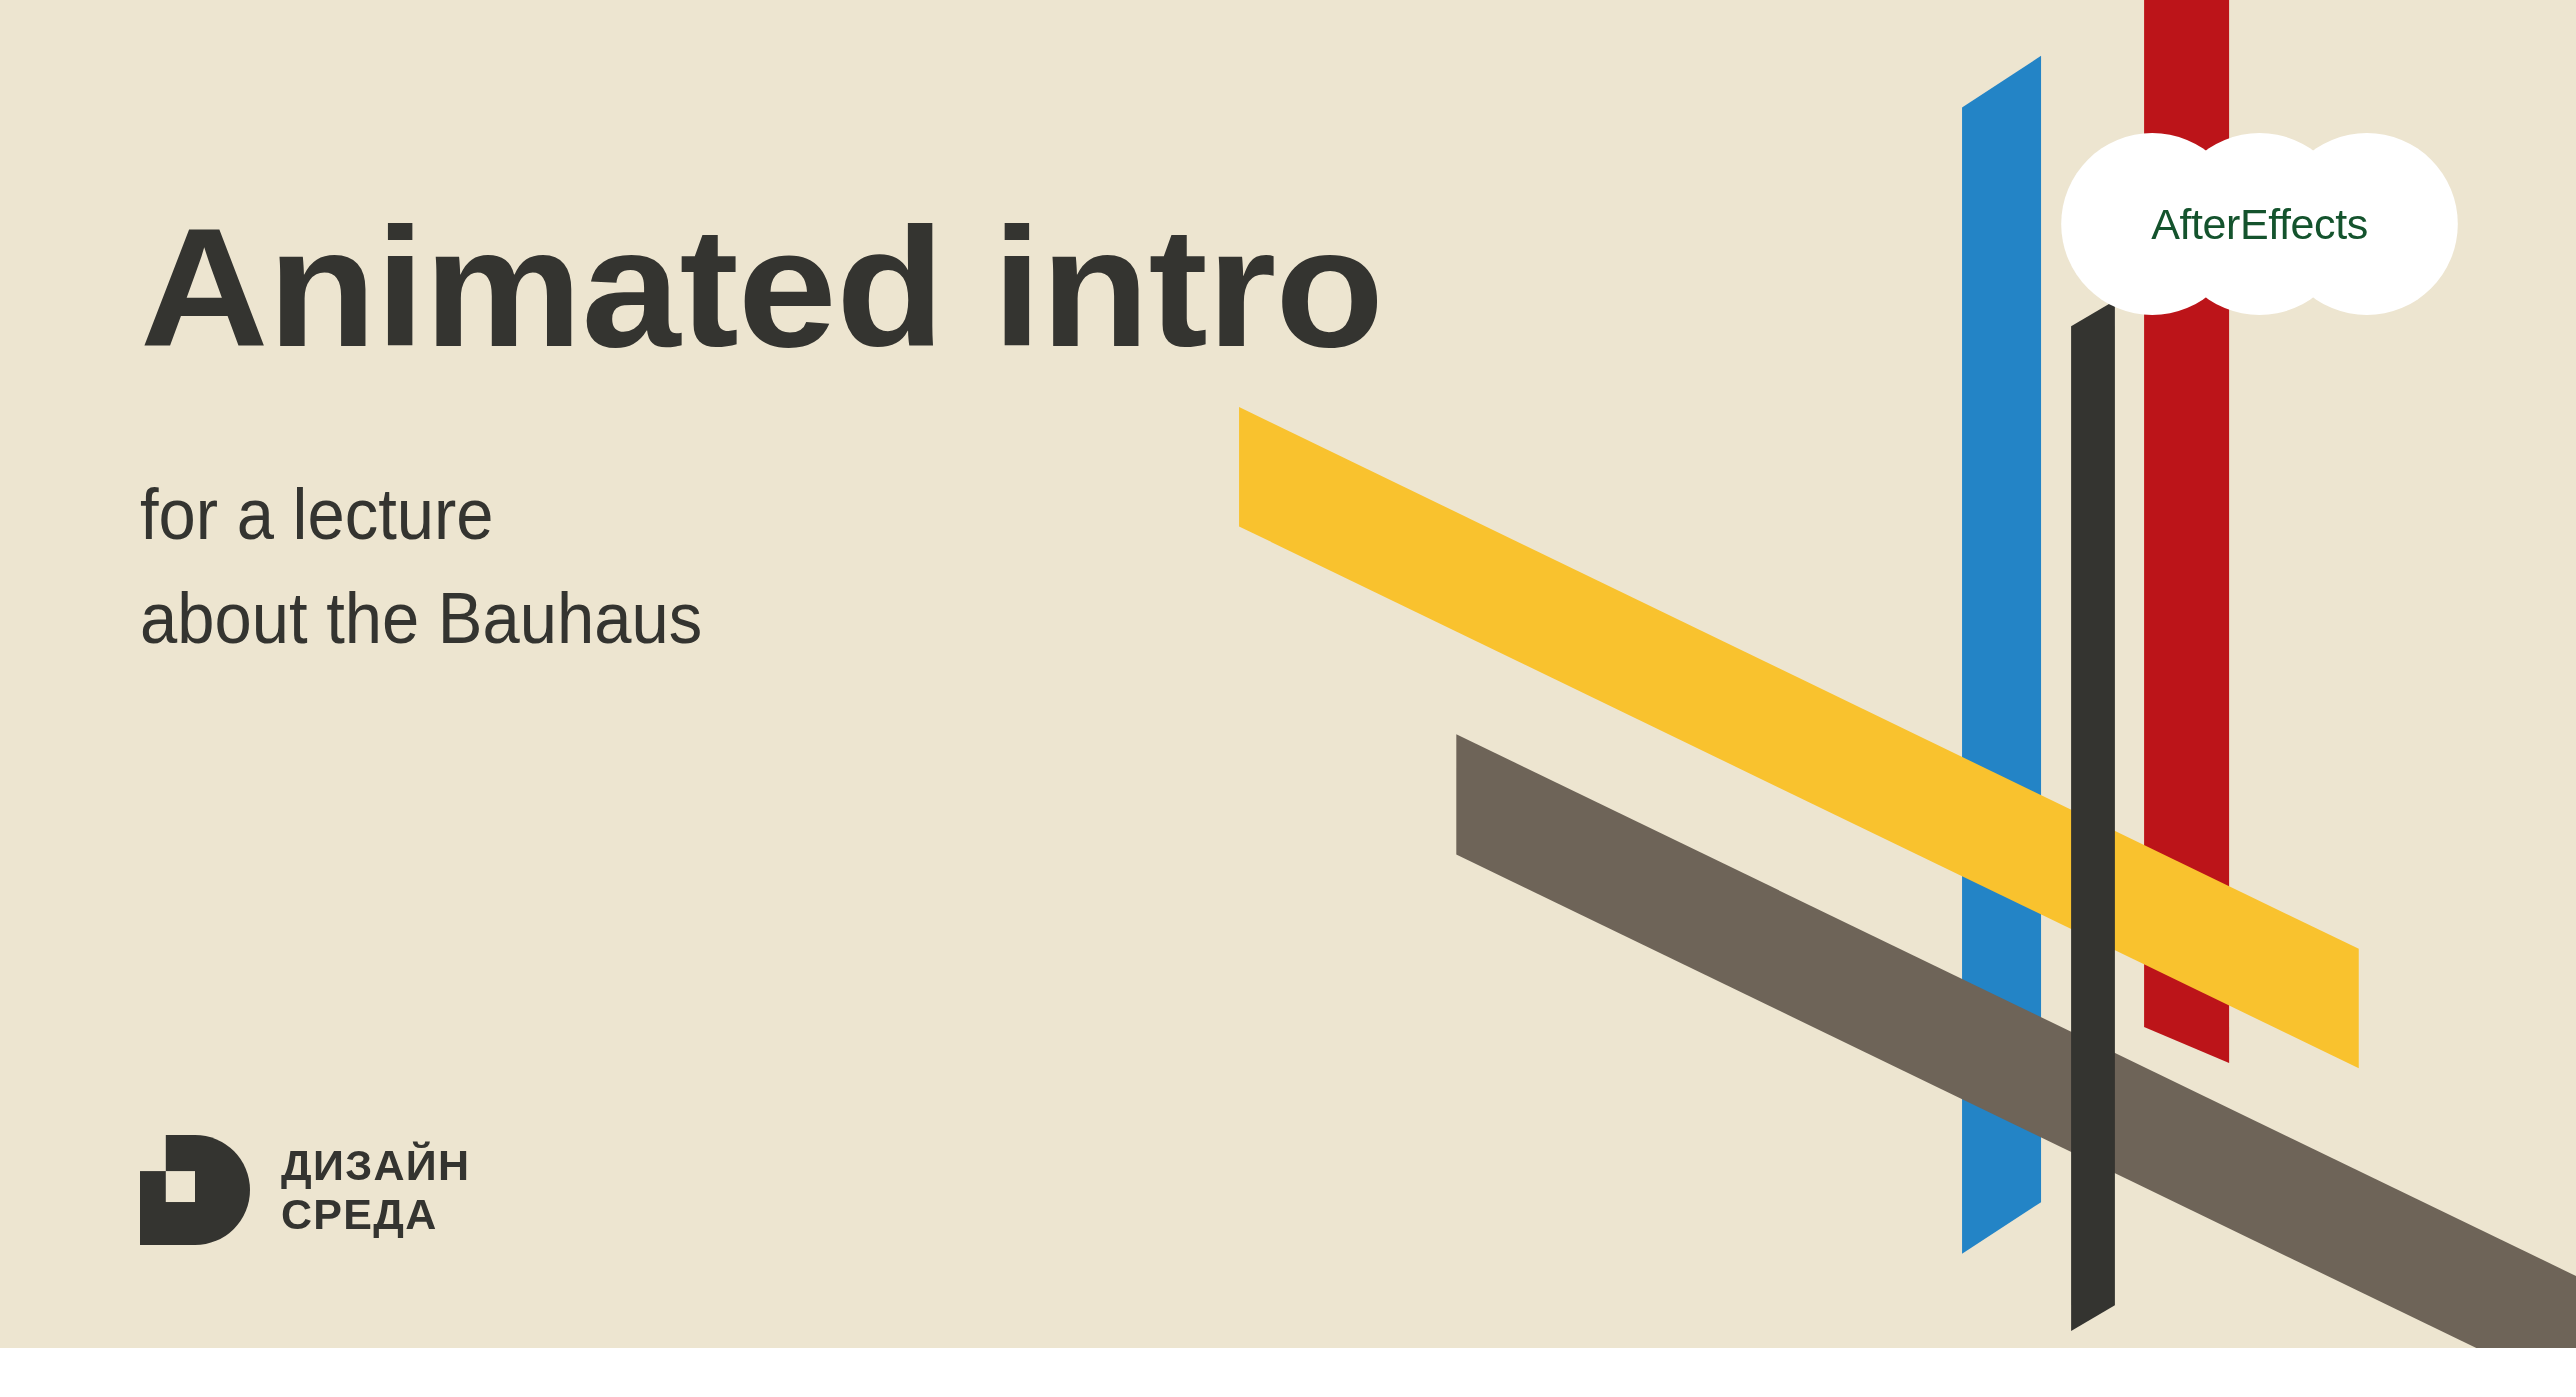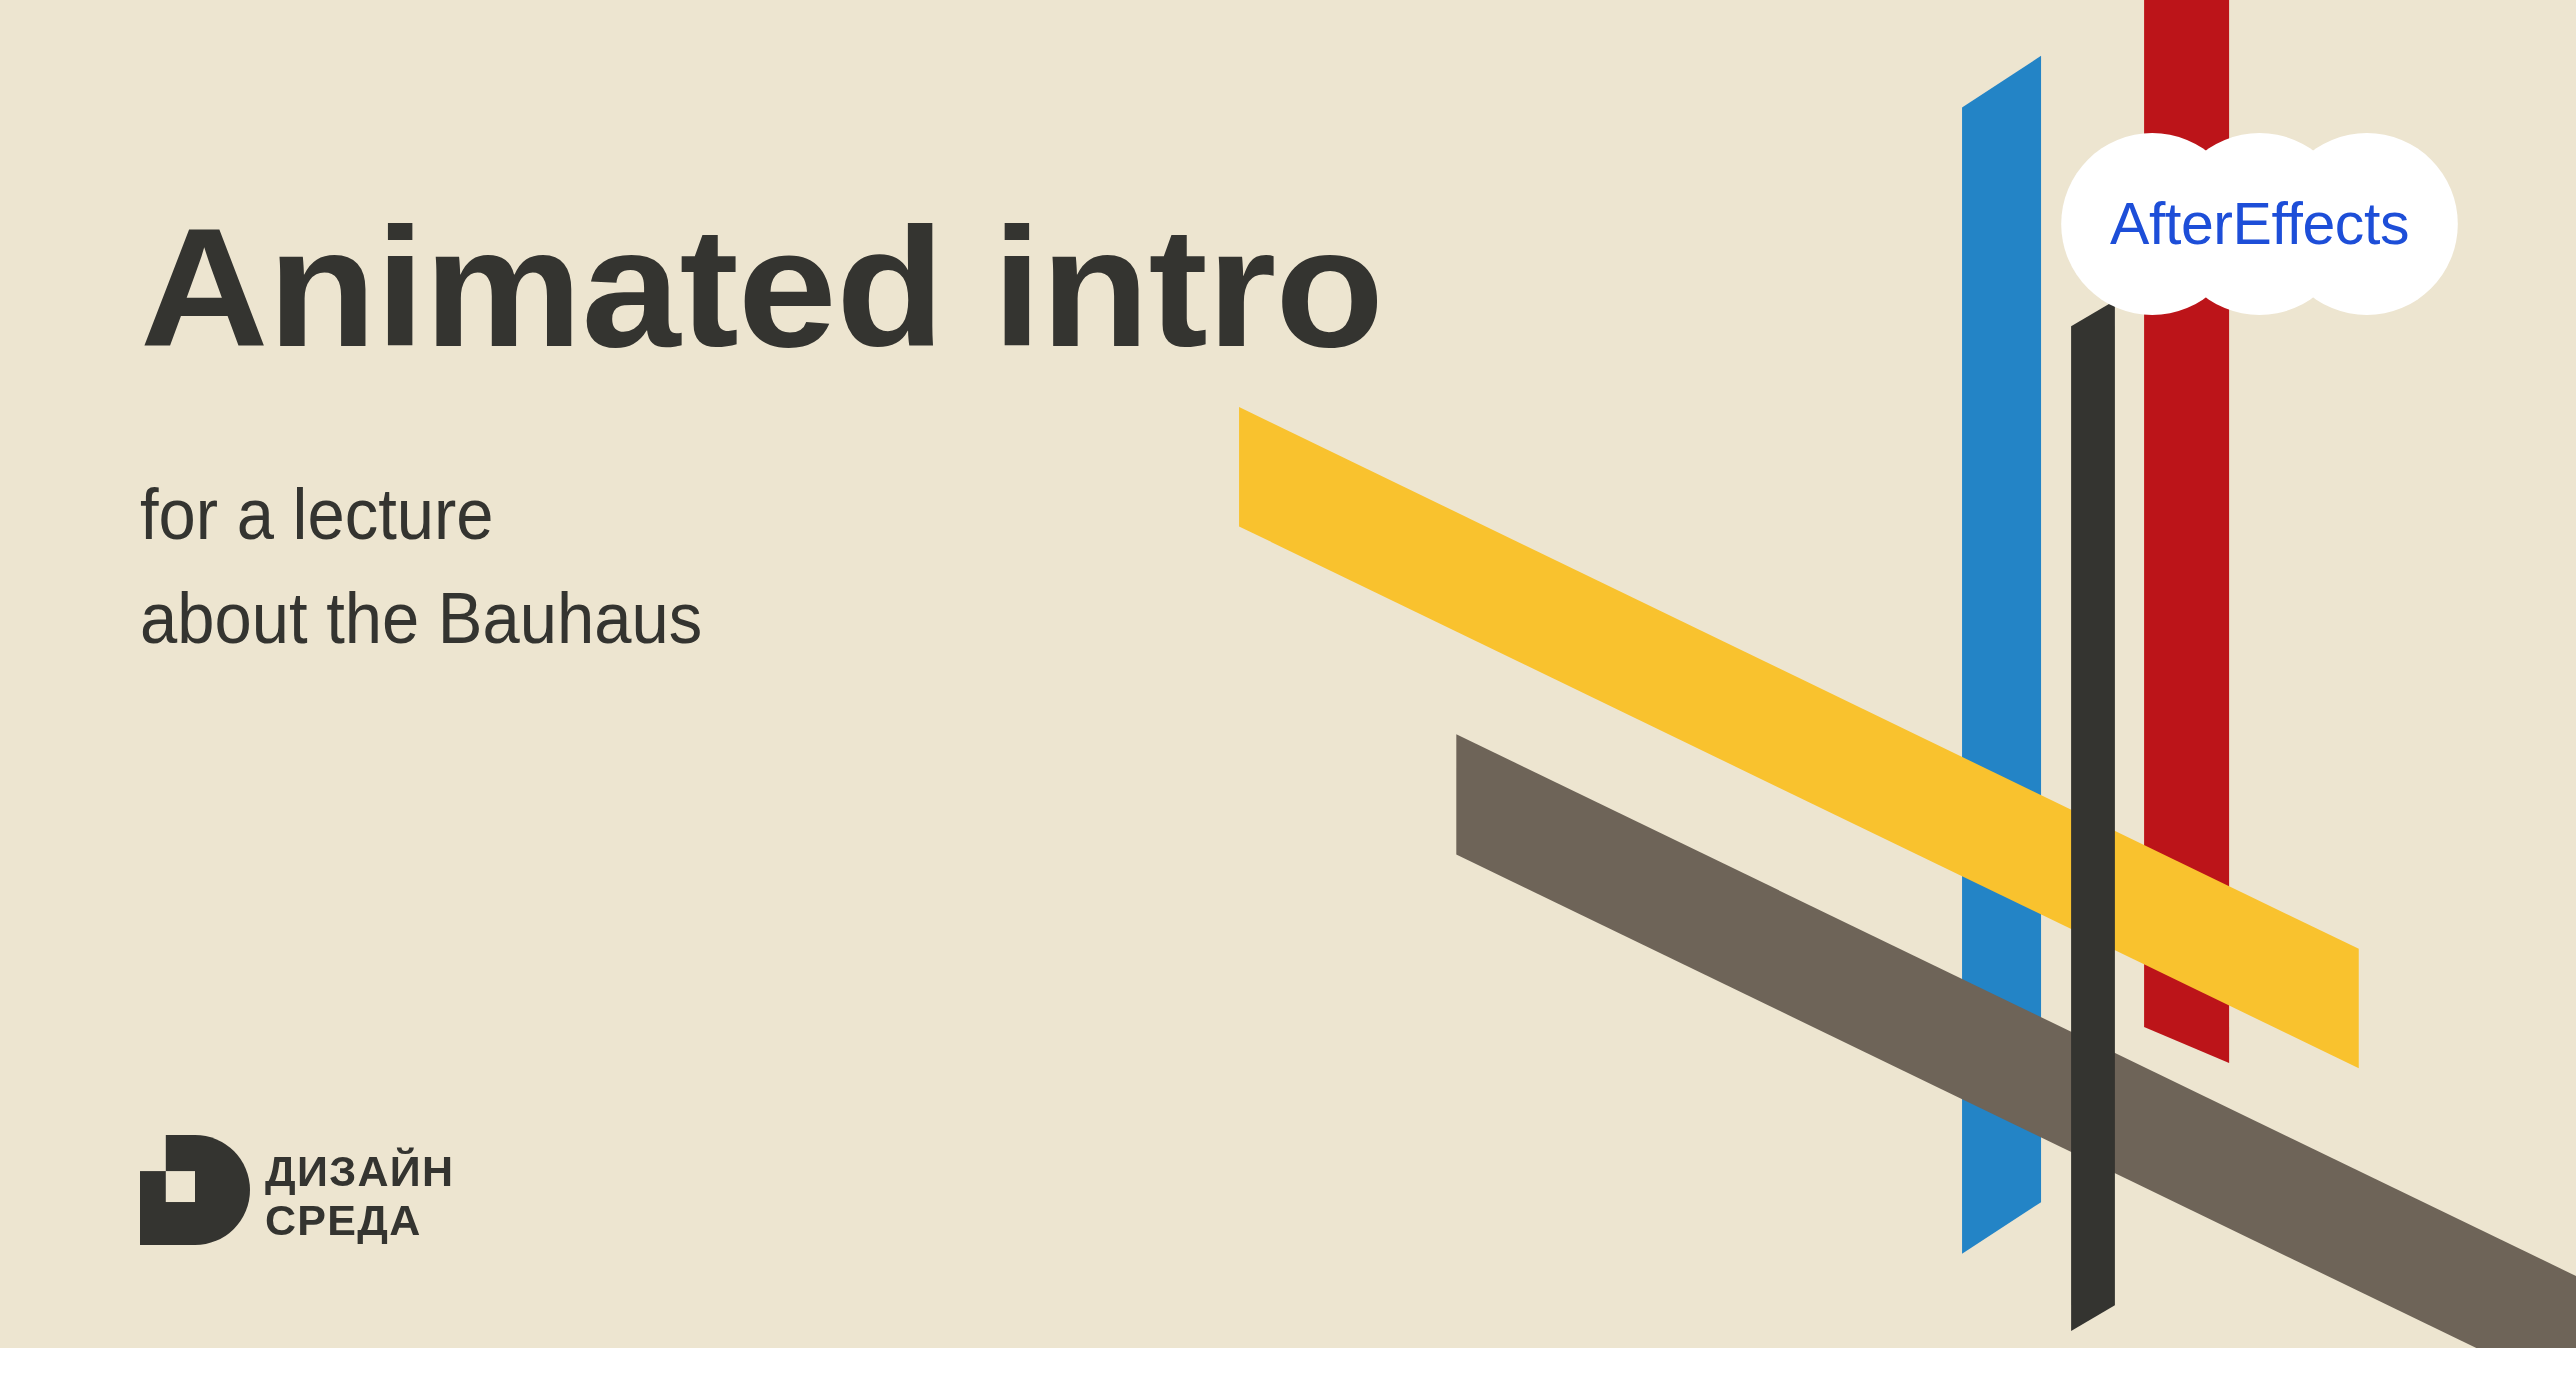--- a/index.html
+++ b/index.html
@@ -62,22 +62,22 @@
     transform-origin: left top;
   }
   .subline span { display: block; }
 
   
   .brand {
     position: absolute;
     left: 140px;
     top: 1135px;
     display: flex;
-    align-items: flex-end;
-    gap: 15px;
+    align-items: center;
+    gap: 31px;
     z-index: 5;
   }
   .brand-mark {
     width: 110px;
     height: 110px;
     flex: 0 0 auto;
     display: block;
   }
   .brand-text {
     font-family: "Liberation Sans", sans-serif;
@@ -105,23 +105,23 @@
     height: 182px;
   }
   .badge-label {
     position: absolute;
     inset: 0;
     display: flex;
     align-items: center;
     justify-content: center;
     font-family: "Liberation Sans", sans-serif;
     font-weight: 400;
-    font-size: 59px;
+    font-size: 43px;
     letter-spacing: -0.4px;
-    color: #1d4ed8;
+    color: #14532d;
     white-space: nowrap;
   }
 </style>
 </head>
 <body>
 
 <div class="poster">
 
   <svg class="geo" viewBox="0 0 3000 1628">
 

